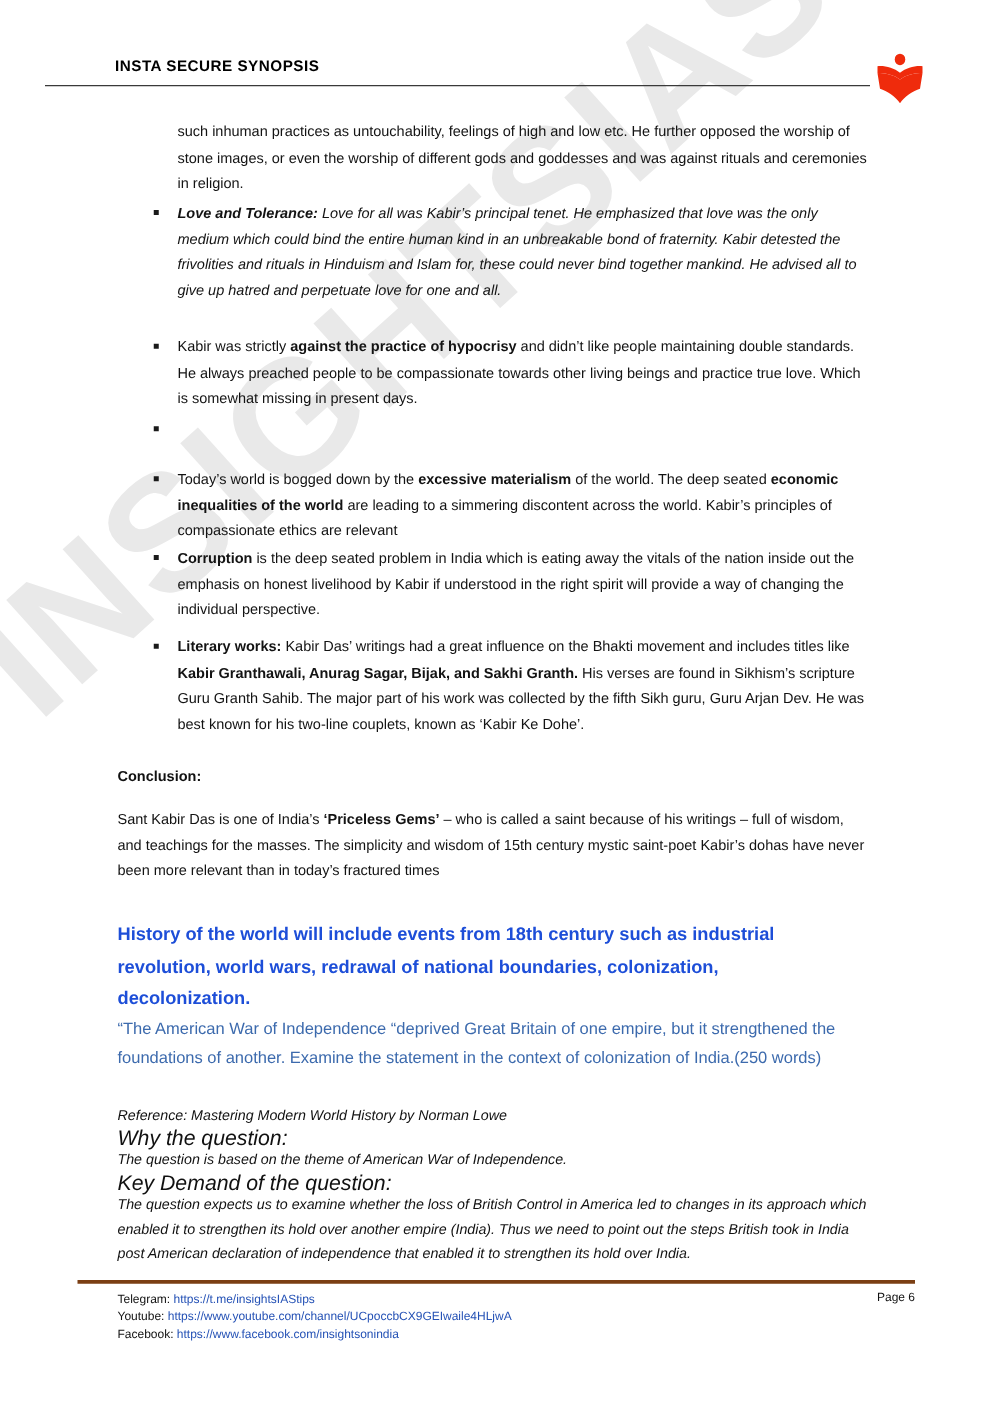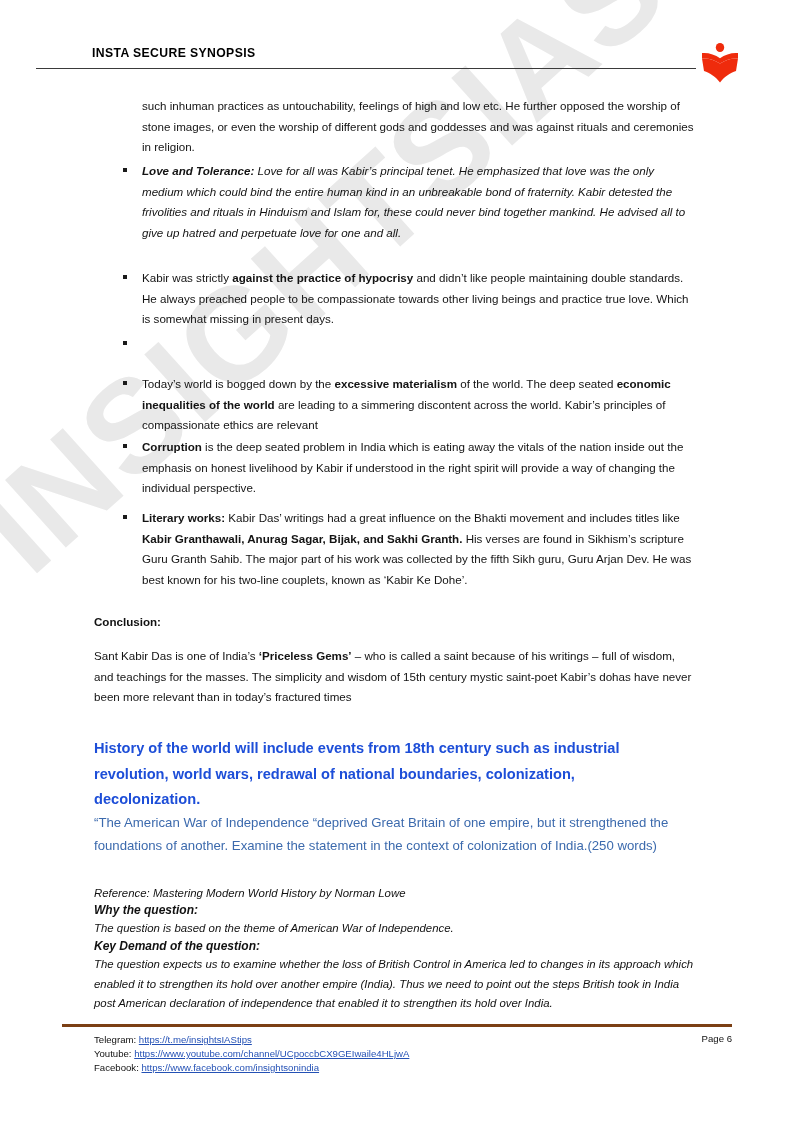--- a/index.html
+++ b/index.html
@@ -132,24 +132,24 @@
   }
   .ital {
     position: absolute;
     font-size: 11.4px;
     line-height: 19.5px;
     font-style: italic;
     color: #111;
   }
   .ital-b {
     position: absolute;
-    font-size: 12px;
+    font-size: 17px;
     line-height: 19.5px;
     font-style: italic;
-    font-weight: 700;
+    font-weight: 400;
     color: #111;
   }
 
   
   .footer {
     position: absolute;
     left: 0;
     top: 1024px;
     width: 794px;
     z-index: 3;
@@ -164,21 +164,20 @@
   }
   .footer-line {
     position: absolute;
     font-size: 9.6px;
     line-height: 14px;
     color: #111;
     white-space: nowrap;
   }
   .footer-link {
     color: #2451b5;
-    text-decoration: underline;
     text-align: center;
   }
   .page-num {
     position: absolute;
     right: 62px;
     top: 9px;
     font-size: 9.6px;
     color: #111;
   }
 </style>

